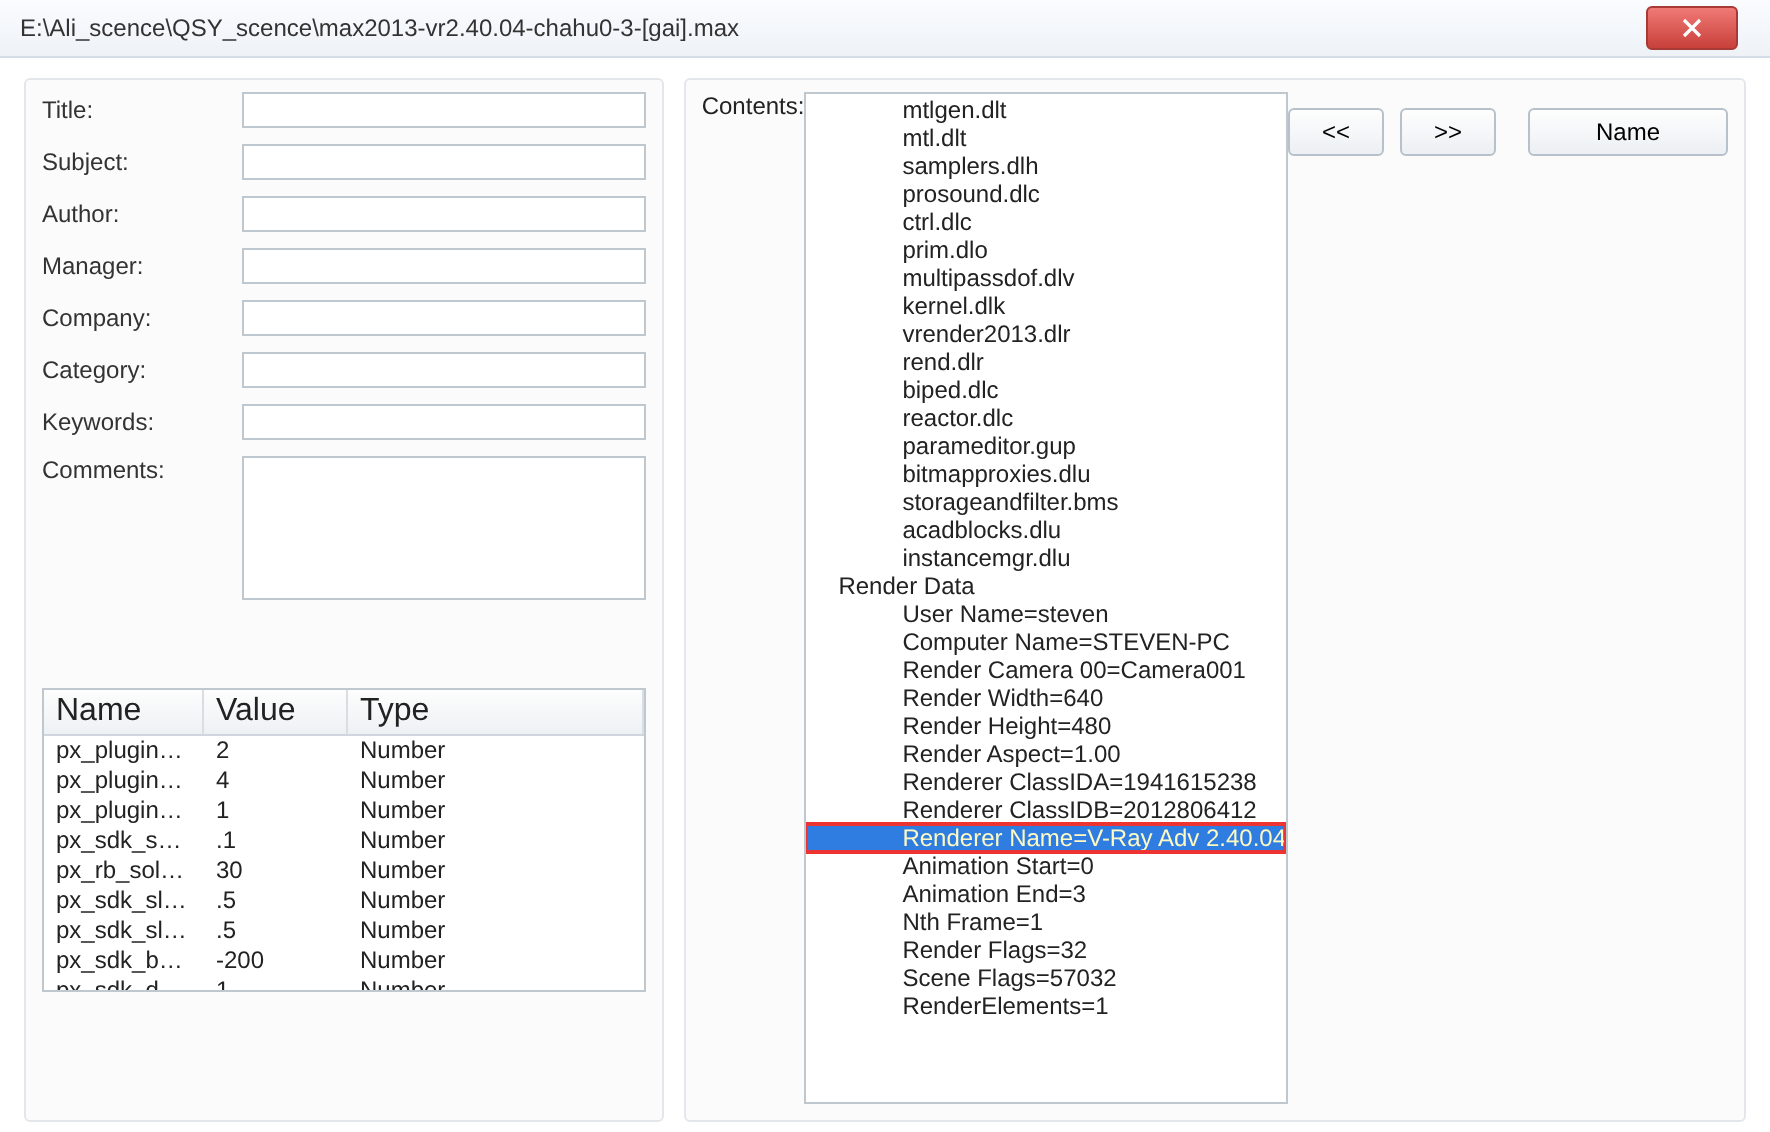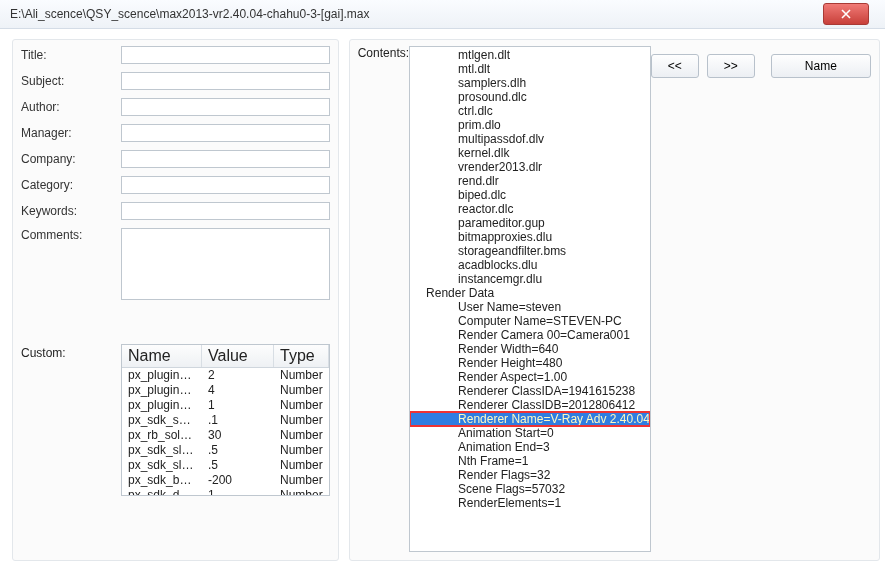--- a/index.html
+++ b/index.html
@@ -193,21 +193,20 @@
       <div class="field-row">
         <div class="field-label">Keywords:</div>
         <input class="field-input" value="" style="">
       </div>
       <div class="field-row" style="align-items:flex-start">
         <div class="field-label">Comments:</div>
         <textarea class="field-textarea" style=""></textarea>
       </div>
 
       <div class="custom-row">
-        <div class="custom-label">Custom:</div>
         <div class="custom-table-wrap">
           <div class="custom-header">
             <div class="col-name">Name</div>
             <div class="col-value">Value</div>
             <div class="col-type">Type</div>
           </div>
           <div class="custom-body" id="custom-body">
               <div class="custom-row-item">
                 <div class="col-name">px_plugin_ve...</div>
                 <div class="col-value">2</div>

